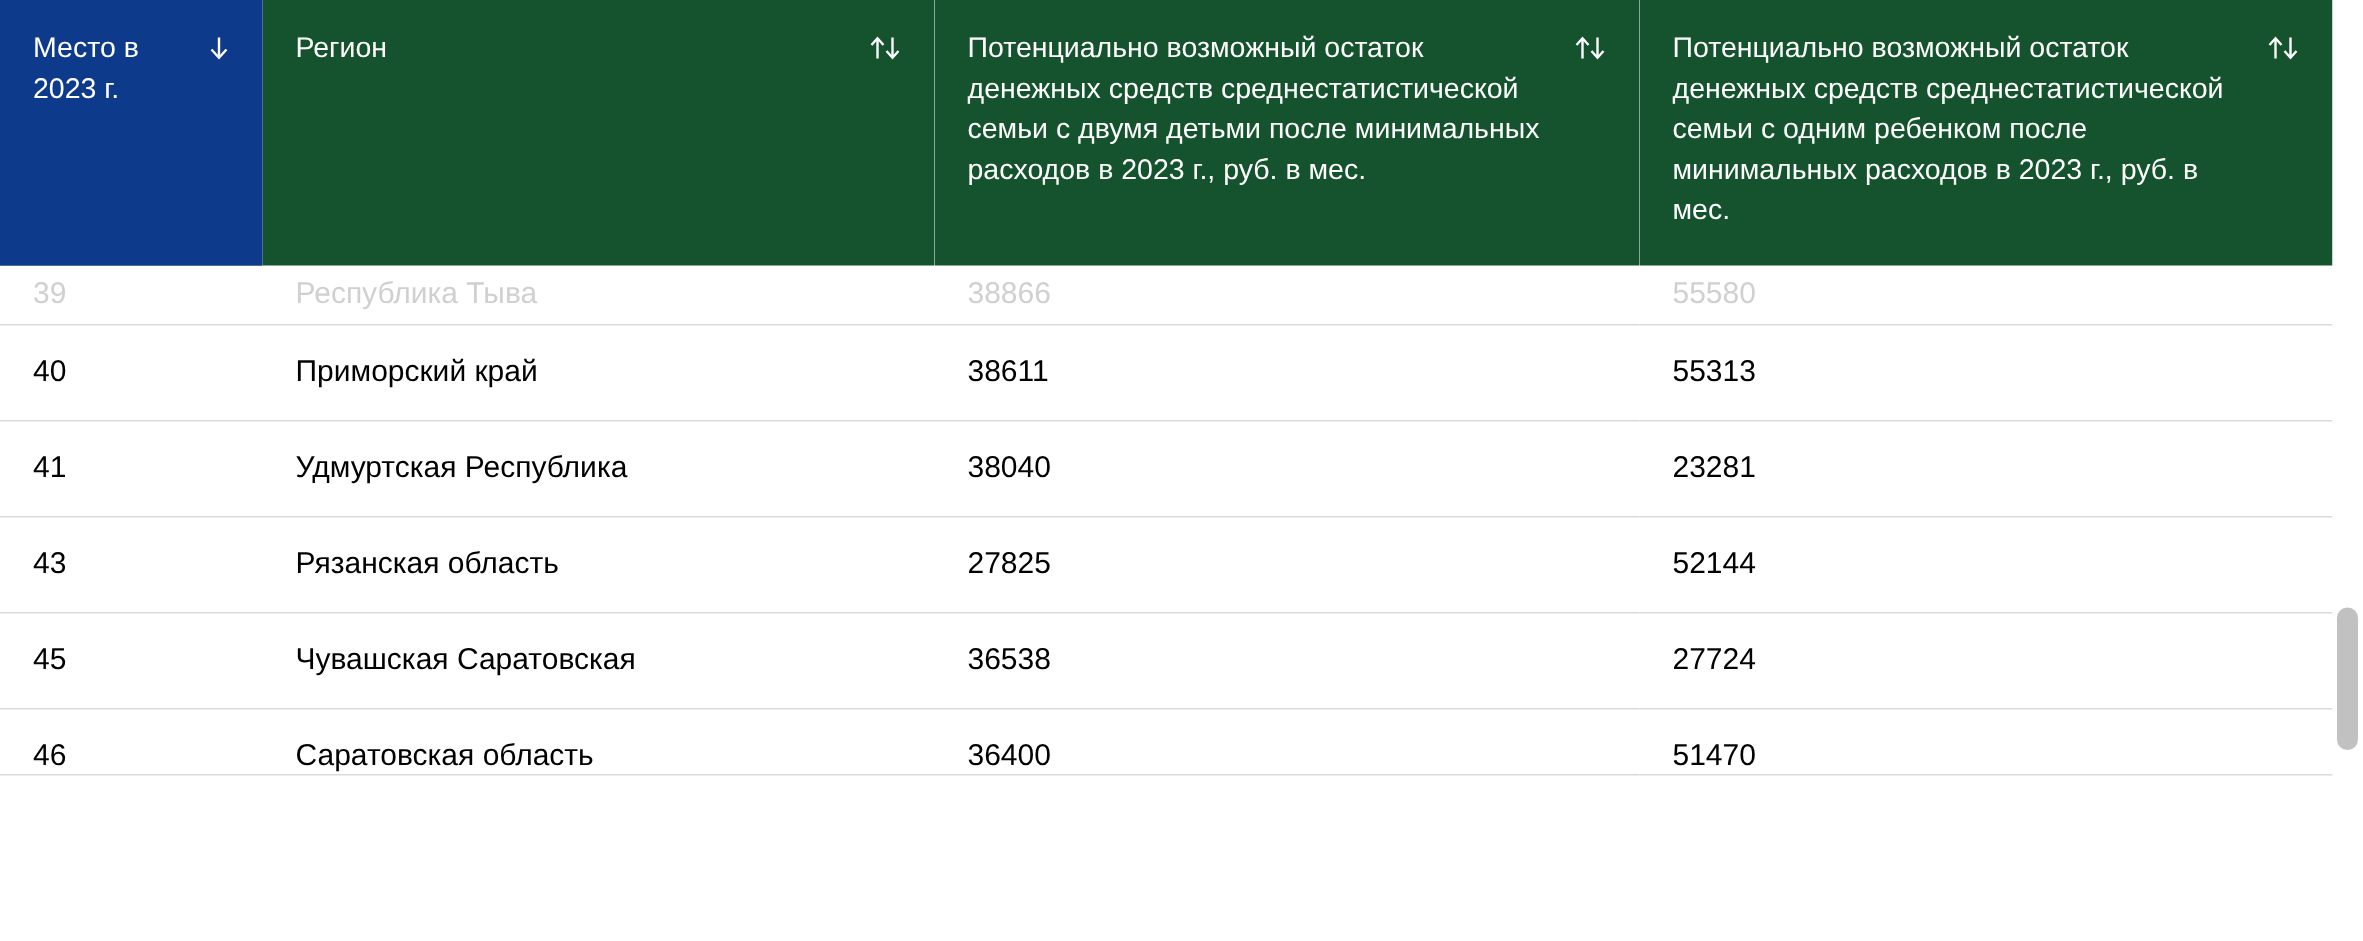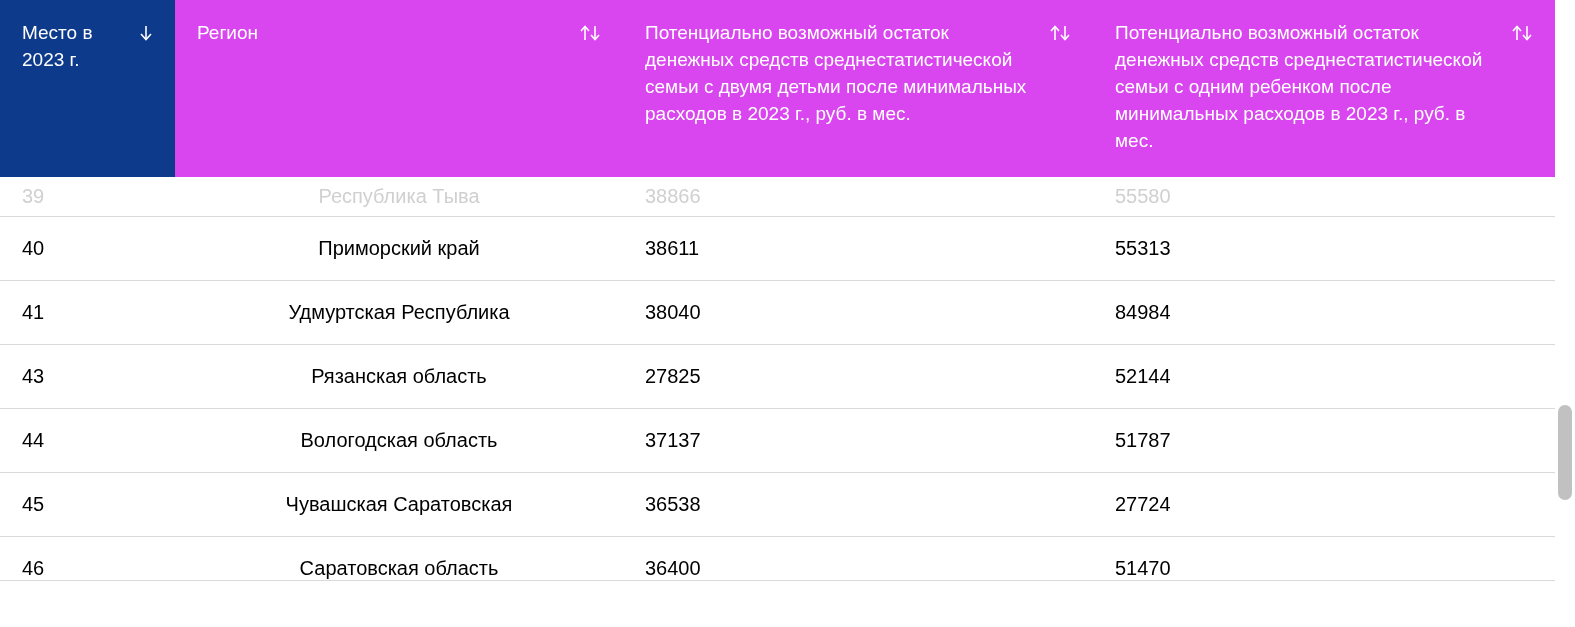--- a/index.html
+++ b/index.html
@@ -19,21 +19,21 @@
       width: 1555px;
       height: 627px;
       overflow: hidden;
     }
     table {
       width: 100%;
       border-collapse: collapse;
       table-layout: fixed;
     }
     thead {
-      background: #d946ef;
+      background: #14532d;
     }
     thead th:first-child {
       background: #0d3a8a;
     }
     thead th {
       color: #ffffff;
       font-weight: 500;
       text-align: left;
       padding: 20px 22px 22px 22px;
       font-size: 19px;
@@ -77,21 +77,21 @@
     }
     tbody tr.faded td {
       color: #d0d0d0;
       padding-top: 8px;
       padding-bottom: 8px;
     }
     tbody tr.lastrow td {
       padding-bottom: 0;
     }
     .col-rank { width: 175px; }
-    .col-region { width: 448px; text-align: center; }
+    .col-region { width: 448px; }
     .col-v1 { width: 470px; }
     .col-v2 { width: 462px; }
     .scrollbar-track {
       position: absolute;
       right: 3px;
       top: 0;
       width: 14px;
       height: 627px;
     }
     .scrollbar-thumb {
@@ -173,33 +173,27 @@
       <tr>
         <td class="col-rank">40</td>
         <td class="col-region">Приморский край</td>
         <td class="col-v1">38611</td>
         <td class="col-v2">55313</td>
       </tr>
       <tr>
         <td class="col-rank">41</td>
         <td class="col-region">Удмуртская Республика</td>
         <td class="col-v1">38040</td>
-        <td class="col-v2">84984</td>
+        <td class="col-v2">23281</td>
       </tr>
       <tr>
         <td class="col-rank">43</td>
         <td class="col-region">Рязанская область</td>
         <td class="col-v1">27825</td>
         <td class="col-v2">52144</td>
-      </tr>
-      <tr>
-        <td class="col-rank">44</td>
-        <td class="col-region">Вологодская область</td>
-        <td class="col-v1">37137</td>
-        <td class="col-v2">51787</td>
       </tr>
       <tr>
         <td class="col-rank">45</td>
         <td class="col-region">Чувашская Саратовская</td>
         <td class="col-v1">36538</td>
         <td class="col-v2">27724</td>
       </tr>
       <tr class="lastrow">
         <td class="col-rank">46</td>
         <td class="col-region">Саратовская область</td>

